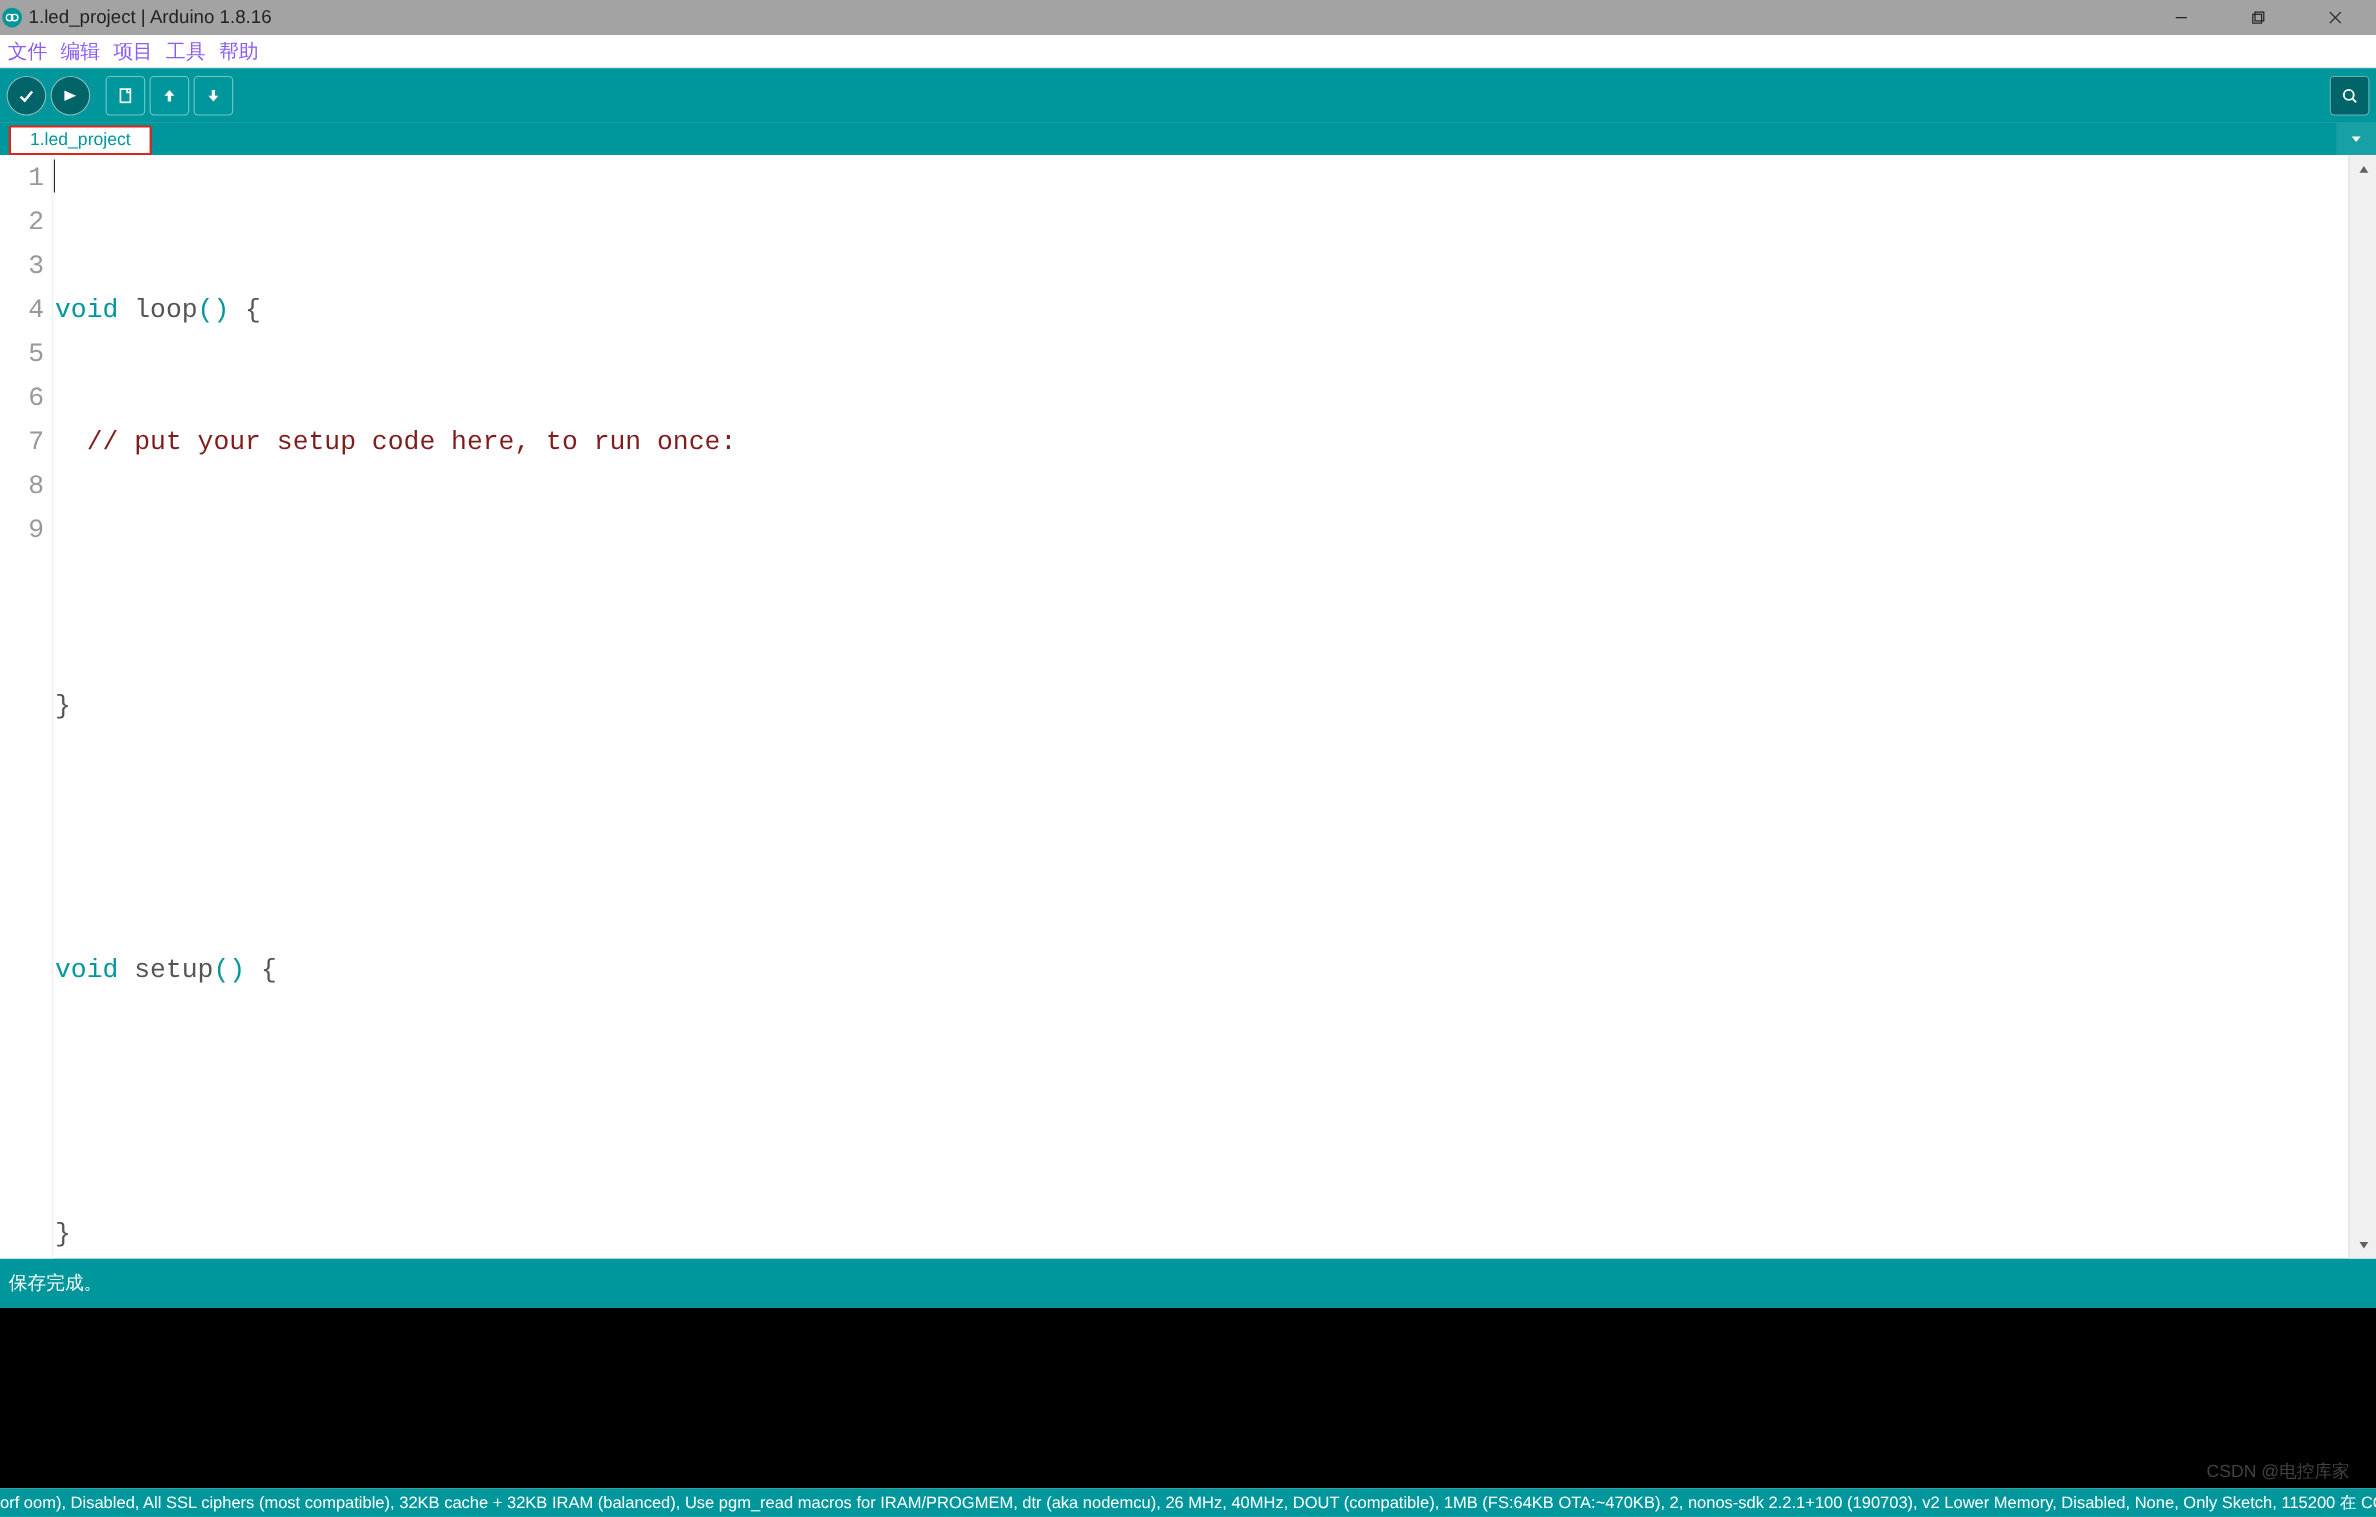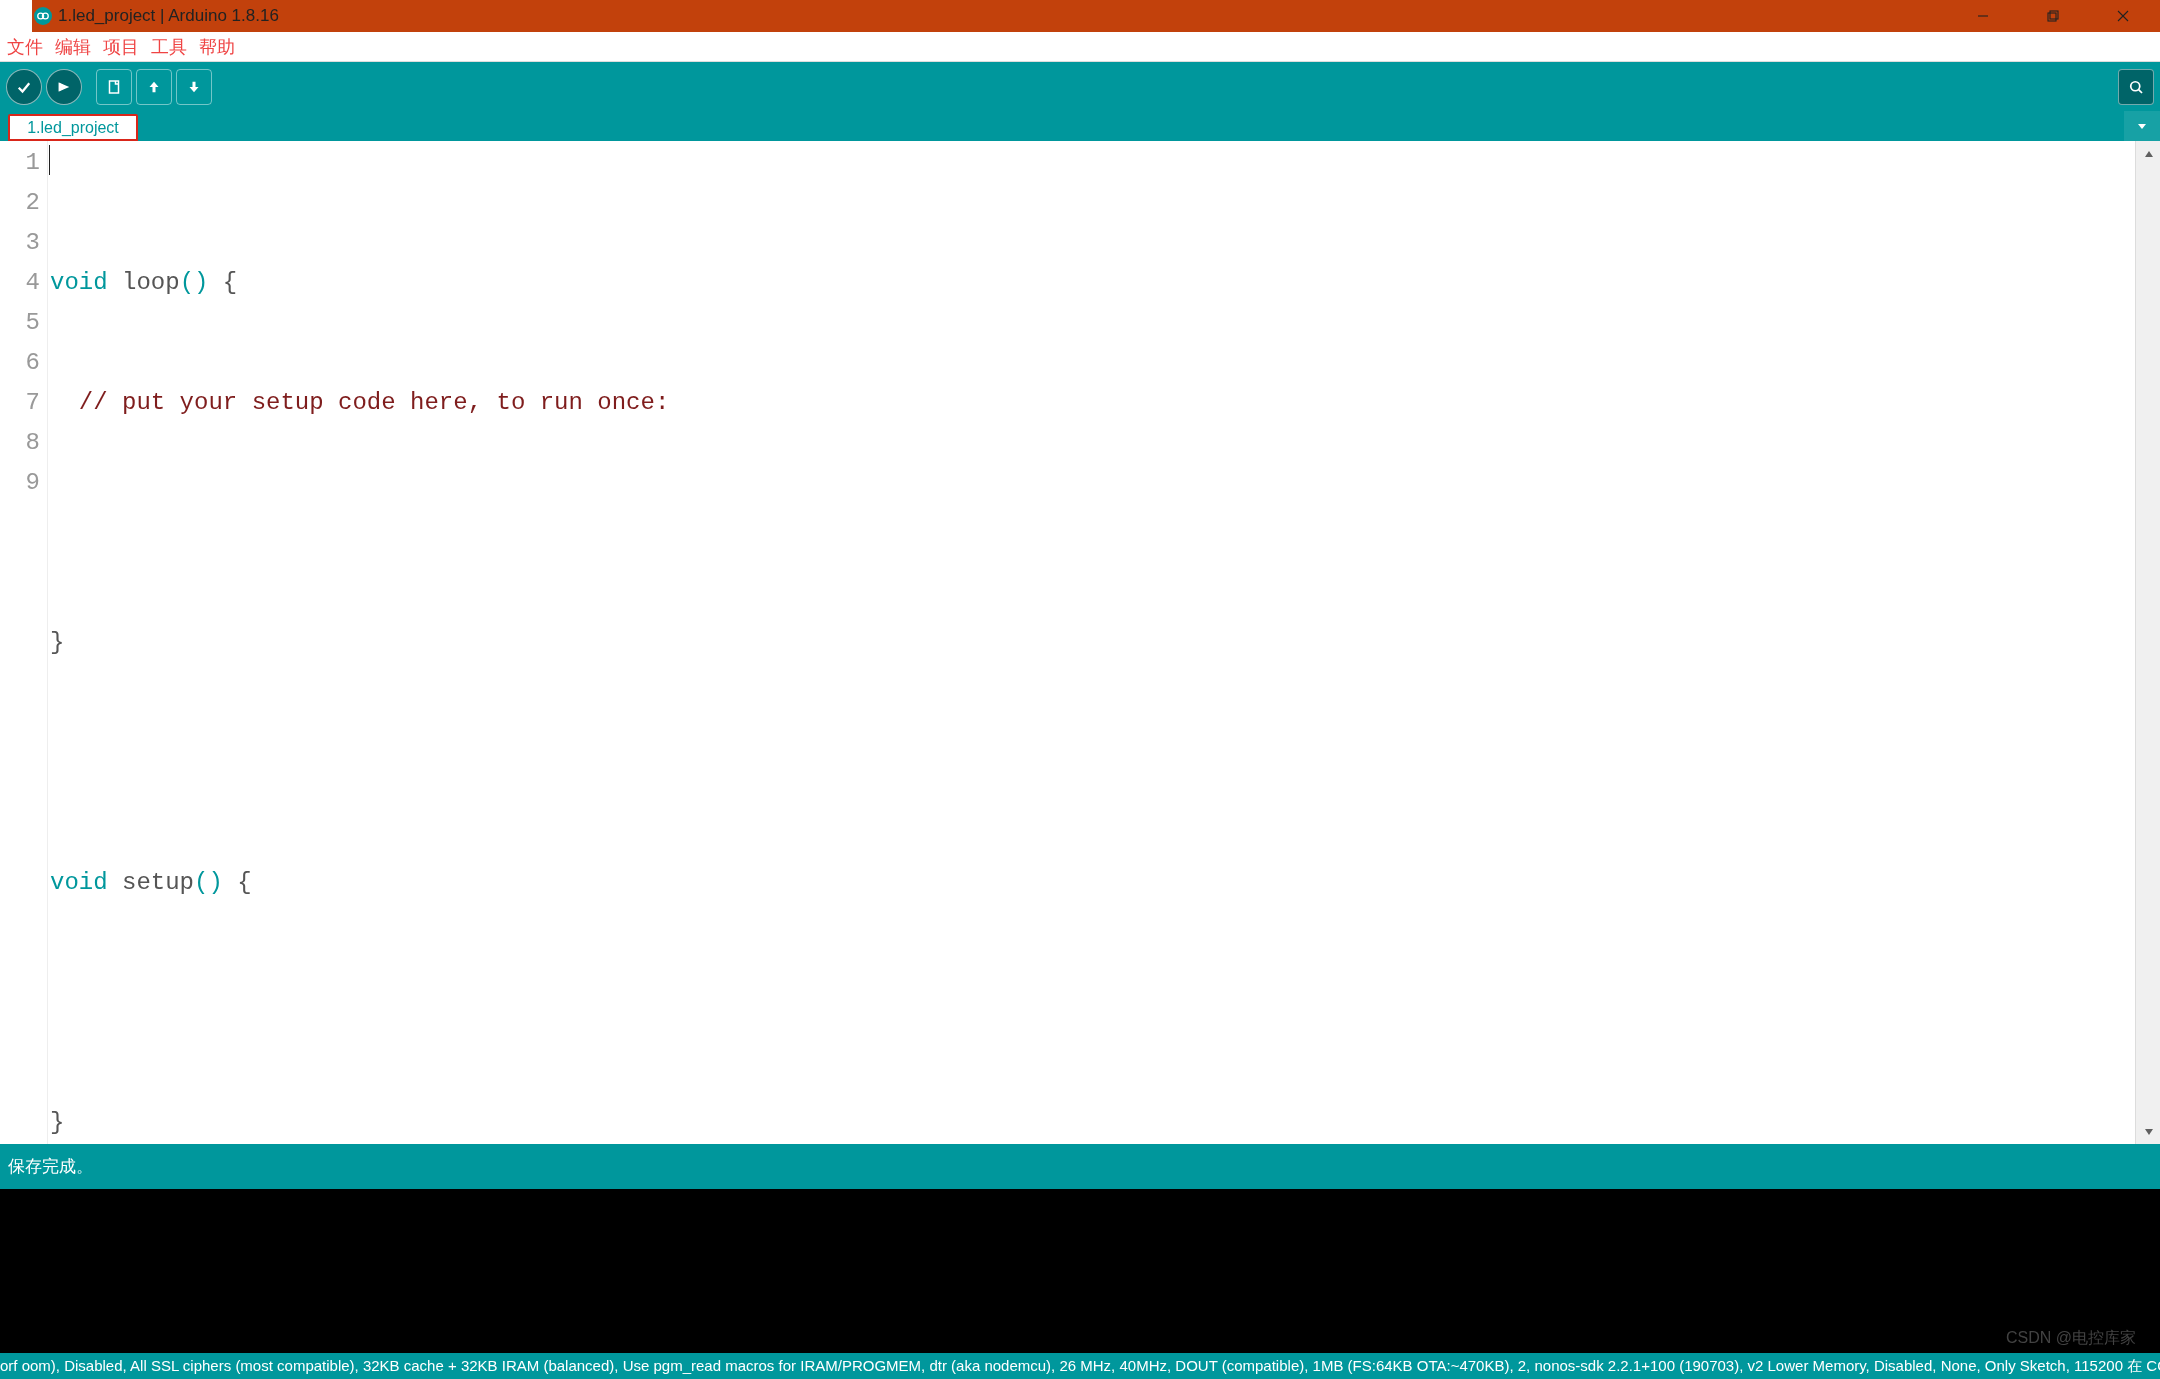--- a/index.html
+++ b/index.html
@@ -7,26 +7,25 @@
       font-family: "Segoe UI", Arial, sans-serif;
       background: #fff;
       overflow: hidden;
       width: 2160px;
       height: 1379px;
     }
 
     
     .title-bar {
       height: 32px;
-      background: #c2410c;
+      background: #a3a3a3;
       display: flex;
       align-items: center;
       justify-content: space-between;
       padding: 0 2px 0 2px;
-      margin-left: 32px;
     }
     .title-left { display: flex; align-items: center; gap: 6px; }
     .app-icon {
       width: 18px; height: 18px;
       background: #00979c;
       border-radius: 50%;
       display: flex; align-items: center; justify-content: center;
       color: #fff; font-size: 10px; font-weight: bold;
     }
     .app-icon svg { width:14px; height:14px; }
@@ -42,21 +41,21 @@
     
     .menu-bar {
       height: 30px;
       background: #fff;
       display: flex;
       align-items: center;
       padding: 0 2px;
       gap: 2px;
       border-bottom: 1px solid #ddd;
     }
-    .menu-item { font-size: 18px; color: #ef4444; padding: 2px 5px; cursor: default; }
+    .menu-item { font-size: 18px; color: #8b5cf6; padding: 2px 5px; cursor: default; }
 
     
     .toolbar {
       height: 49px;
       background: #00979c;
       display: flex;
       align-items: center;
       padding: 0 6px;
       gap: 4px;
     }

